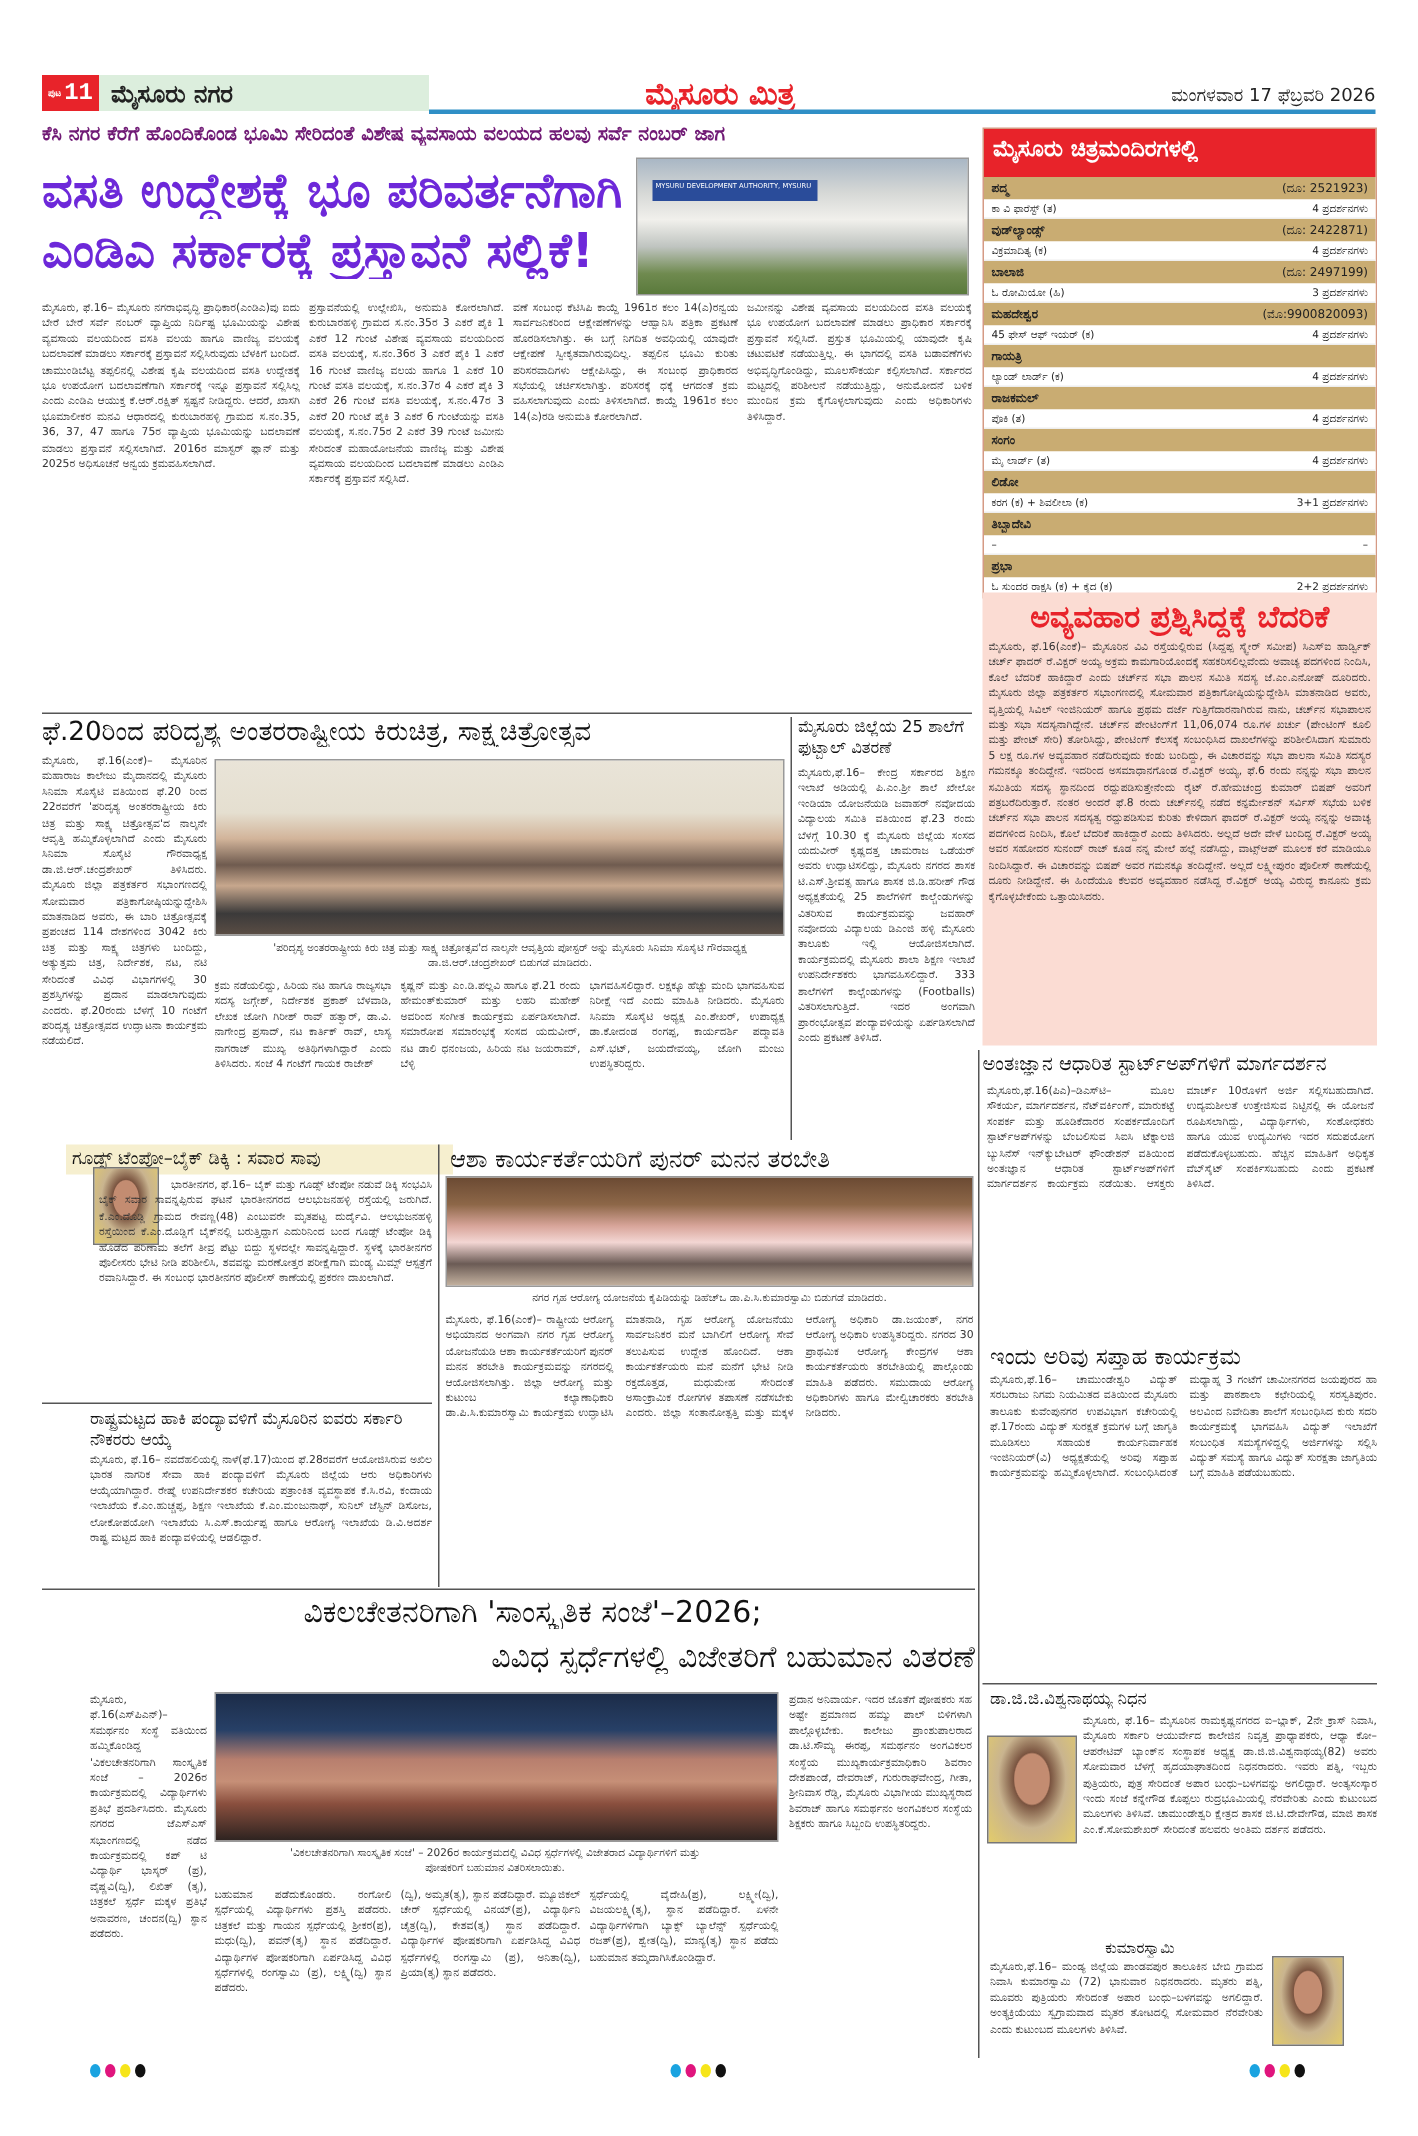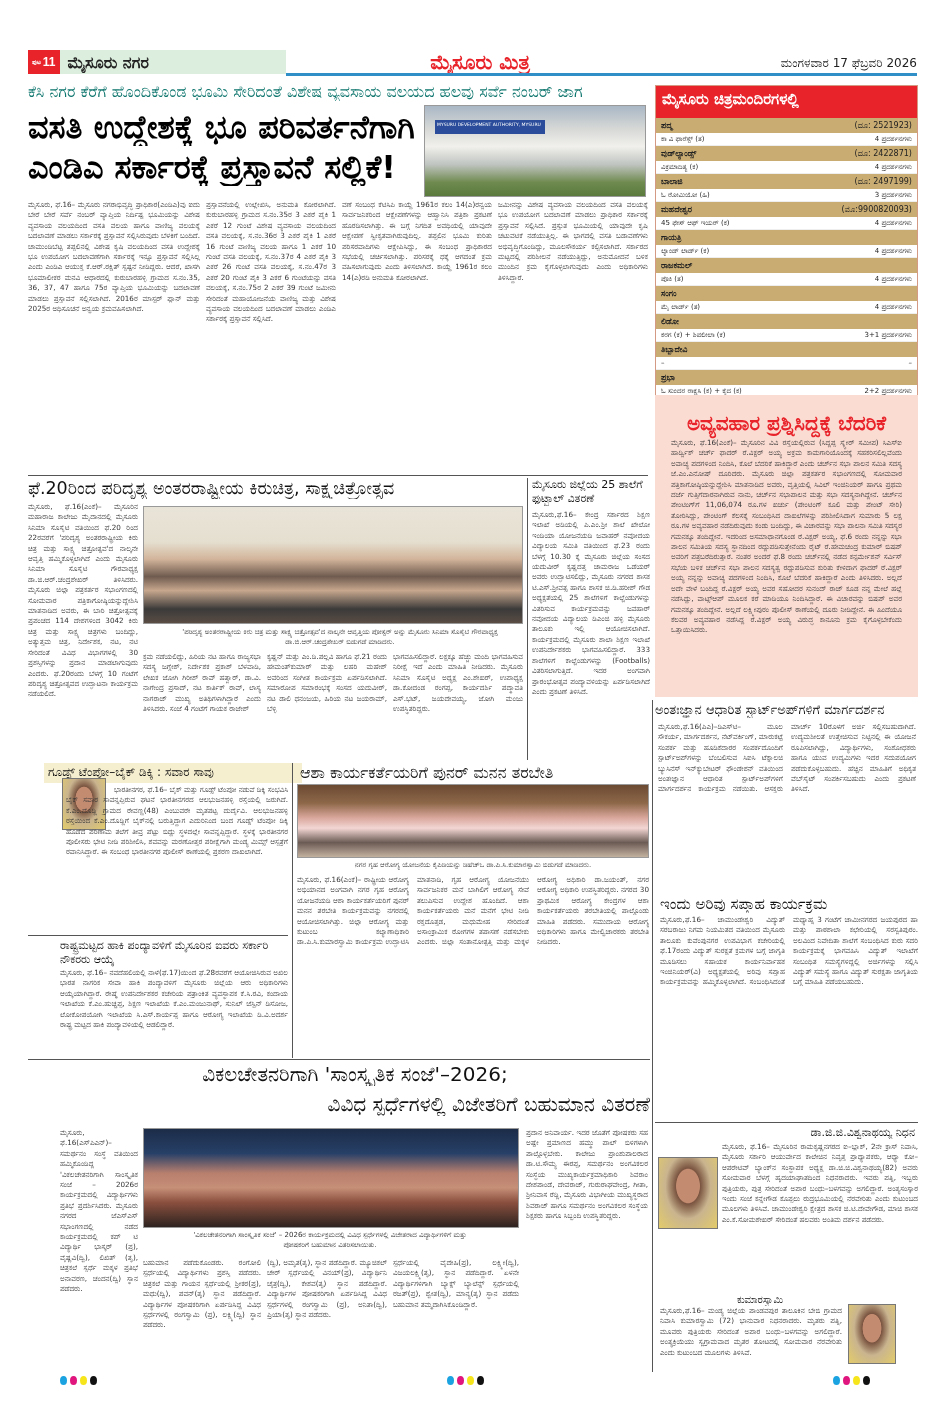--- a/index.html
+++ b/index.html
@@ -2,40 +2,40 @@
 <html><head>
 <meta charset="utf-8">
 <style>
 *{box-sizing:border-box;margin:0;padding:0}
 body{width:945px;height:1424px;background:#fff;font-family:"DejaVu Sans",sans-serif;color:#222;position:relative;overflow:hidden}
 .abs{position:absolute}
 .txt{font-size:7.2px;line-height:10.4px;color:#333;text-align:justify;overflow:hidden}
 .hdr-page{left:28px;top:50px;width:258px;height:24px;background:#dceedd;display:flex;align-items:center}
 .hdr-pg-box{background:#e8232a;color:#fff;height:24px;display:flex;align-items:center;padding:0 4px;font-weight:bold}
 .hdr-pg-box .lbl{font-size:6px;margin-right:2px}
-.hdr-pg-box .num{font-size:12px;font-family:Liberation Sans, sans-serif}
+.hdr-pg-box .num{font-size:16px;font-family:Liberation Mono, monospace}
 .hdr-section{font-size:16px;font-weight:bold;color:#222;margin-left:8px}
 .masthead{left:380px;top:50px;width:200px;text-align:center;font-size:20px;font-weight:bold;color:#e8232a}
 .hdr-date{right:28px;top:56px;font-size:12px;color:#222}
 .hdr-rule{left:286px;top:73px;width:631px;height:3px;background:#2f8fc6}
-.kicker{left:28px;top:82px;width:620px;font-size:16px;font-weight:normal;color:#0f766e;white-space:nowrap;overflow:hidden}
-.headline-red{font-weight:bold;color:#000000;white-space:nowrap;overflow:hidden}
+.kicker{left:28px;top:82px;width:620px;font-size:13px;font-weight:bold;color:#701a75;white-space:nowrap;overflow:hidden}
+.headline-red{font-weight:bold;color:#6d28d9;white-space:nowrap;overflow:hidden}
 .h1a{left:28px;top:108px;width:400px;font-size:32px}
 .h1b{left:28px;top:148px;width:400px;font-size:32px}
 .photo{background:linear-gradient(135deg,#8b8b7a,#cfc9b8 40%,#9a8b76 70%,#6b6454);border:1px solid #999}
 .photo-crowd{background:linear-gradient(180deg,#e9e4d8 0%,#e5dfd0 30%,#d2b49a 45%,#6f5b4f 60%,#c7a78d 72%,#3b3a3a 88%,#5a4d44 100%)}
 .photo-stage{background:linear-gradient(180deg,#1c2c48 0%,#274067 25%,#b87f6e 45%,#c68f77 60%,#8a4f3e 75%,#2d2320 100%)}
 .photo-hall{background:linear-gradient(180deg,#6b4a33 0%,#8d6748 25%,#d8a59a 45%,#f3d6d3 60%,#6b5b55 80%,#c3b19f 100%)}
 .portrait{background:radial-gradient(ellipse at 50% 40%,#c38c71 0 28%,#7a5440 30%,#c9b48f 55%,#e3cc6a 100%);border:1px solid #777}
 .caption{font-size:7px;line-height:10px;text-align:center;color:#333}
 .cinema{left:655px;top:85px;width:263px;border:1px solid #d59a84}
 .cinema-title{background:#e8232a;color:#fff;font-size:15px;font-weight:bold;padding:4px 6px;height:32px}
 .cin-name{background:#c9ac72;font-size:8px;font-weight:bold;padding:2px 5px;height:15px;display:flex;justify-content:space-between;align-items:center}
 .cin-film{background:#fff;font-size:7px;padding:1px 5px;height:13px;display:flex;justify-content:space-between;align-items:center;border-bottom:1px solid #eee}
-.pink-box{left:655px;top:395px;width:263px;height:302px;background:#fbdcd3;padding:16px}
+.pink-box{left:655px;top:395px;width:263px;height:302px;background:#fbdcd3;padding:4px}
 .pink-title{font-size:20px;font-weight:bold;color:#e8232a;text-align:center;margin-bottom:3px;white-space:nowrap}
 .sec-head{font-weight:normal;color:#111;white-space:nowrap;overflow:hidden}
 .vrule{background:#555;width:1px}
 .hrule{background:#555;height:1px}
 .accident-box{background:#f6efcf}
 .reg-dots{display:flex;gap:3px}
 .reg-dots span{width:7px;height:9px;border-radius:50%}
 </style>
 </head>
 <body>
@@ -153,21 +153,21 @@
   <div class="txt" style="height:262px">ಮೈಸೂರು, ಫೆ.16(ಎಂಕೆ)– ಮೈಸೂರಿನ ವಿವಿ ರಸ್ತೆಯಲ್ಲಿರುವ (ಸಿದ್ದಪ್ಪ ಸ್ಕ್ವೇರ್ ಸಮೀಪ) ಸಿಎಸ್ಐ ಹಾರ್ಡ್ವಿಕ್ ಚರ್ಚ್ ಫಾದರ್ ರೆ.ವಿಕ್ಟರ್ ಅಯ್ಯ ಅಕ್ರಮ ಕಾಮಗಾರಿಯೊಂದಕ್ಕೆ ಸಹಕರಿಸಲಿಲ್ಲವೆಂದು ಅವಾಚ್ಯ ಪದಗಳಿಂದ ನಿಂದಿಸಿ, ಕೊಲೆ ಬೆದರಿಕೆ ಹಾಕಿದ್ದಾರೆ ಎಂದು ಚರ್ಚ್‌ನ ಸಭಾ ಪಾಲನ ಸಮಿತಿ ಸದಸ್ಯ ಜೆ.ಎಂ.ಎನೋಷ್ ದೂರಿದರು. ಮೈಸೂರು ಜಿಲ್ಲಾ ಪತ್ರಕರ್ತರ ಸಭಾಂಗಣದಲ್ಲಿ ಸೋಮವಾರ ಪತ್ರಿಕಾಗೋಷ್ಠಿಯನ್ನುದ್ದೇಶಿಸಿ ಮಾತನಾಡಿದ ಅವರು, ವೃತ್ತಿಯಲ್ಲಿ ಸಿವಿಲ್ ಇಂಜಿನಿಯರ್ ಹಾಗೂ ಪ್ರಥಮ ದರ್ಜೆ ಗುತ್ತಿಗೆದಾರನಾಗಿರುವ ನಾನು, ಚರ್ಚ್‌ನ ಸಭಾಪಾಲನ ಮತ್ತು ಸಭಾ ಸದಸ್ಯನಾಗಿದ್ದೇನೆ. ಚರ್ಚ್‌ನ ಪೇಂಟಿಂಗ್‌ಗೆ 11,06,074 ರೂ.ಗಳ ಖರ್ಚು (ಪೇಂಟಿಂಗ್ ಕೂಲಿ ಮತ್ತು ಪೇಂಟ್ ಸೇರಿ) ತೋರಿಸಿದ್ದು, ಪೇಂಟಿಂಗ್ ಕೆಲಸಕ್ಕೆ ಸಂಬಂಧಿಸಿದ ದಾಖಲೆಗಳನ್ನು ಪರಿಶೀಲಿಸಿದಾಗ ಸುಮಾರು 5 ಲಕ್ಷ ರೂ.ಗಳ ಅವ್ಯವಹಾರ ನಡೆದಿರುವುದು ಕಂಡು ಬಂದಿದ್ದು, ಈ ವಿಚಾರವನ್ನು ಸಭಾ ಪಾಲನಾ ಸಮಿತಿ ಸದಸ್ಯರ ಗಮನಕ್ಕೂ ತಂದಿದ್ದೇನೆ. ಇದರಿಂದ ಅಸಮಾಧಾನಗೊಂಡ ರೆ.ವಿಕ್ಟರ್ ಅಯ್ಯ, ಫೆ.6 ರಂದು ನನ್ನನ್ನು ಸಭಾ ಪಾಲನ ಸಮಿತಿಯ ಸದಸ್ಯ ಸ್ಥಾನದಿಂದ ರದ್ದುಪಡಿಸುತ್ತೇನೆಂದು ರೈಟ್ ರೆ.ಹೇಮಚಂದ್ರ ಕುಮಾರ್ ಬಿಷಪ್ ಅವರಿಗೆ ಪತ್ರಬರೆದಿರುತ್ತಾರೆ. ನಂತರ ಅಂದರೆ ಫೆ.8 ರಂದು ಚರ್ಚ್‌ನಲ್ಲಿ ನಡೆದ ಕನ್ಫರ್ಮೇಶನ್ ಸರ್ವಿಸ್ ಸಭೆಯ ಬಳಿಕ ಚರ್ಚ್‌ನ ಸಭಾ ಪಾಲನ ಸದಸ್ಯತ್ವ ರದ್ದುಪಡಿಸುವ ಕುರಿತು ಕೇಳಿದಾಗ ಫಾದರ್ ರೆ.ವಿಕ್ಟರ್ ಅಯ್ಯ ನನ್ನನ್ನು ಅವಾಚ್ಯ ಪದಗಳಿಂದ ನಿಂದಿಸಿ, ಕೊಲೆ ಬೆದರಿಕೆ ಹಾಕಿದ್ದಾರೆ ಎಂದು ತಿಳಿಸಿದರು. ಅಲ್ಲದೆ ಅದೇ ವೇಳೆ ಬಂದಿದ್ದ ರೆ.ವಿಕ್ಟರ್ ಅಯ್ಯ ಅವರ ಸಹೋದರ ಸುನಂದ್ ರಾಜ್ ಕೂಡ ನನ್ನ ಮೇಲೆ ಹಲ್ಲೆ ನಡೆಸಿದ್ದು, ವಾಟ್ಸ್‌ಆಪ್ ಮೂಲಕ ಕರೆ ಮಾಡಿಯೂ ನಿಂದಿಸಿದ್ದಾರೆ. ಈ ವಿಚಾರವನ್ನು ಬಿಷಪ್ ಅವರ ಗಮನಕ್ಕೂ ತಂದಿದ್ದೇನೆ. ಅಲ್ಲದೆ ಲಕ್ಷ್ಮೀಪುರಂ ಪೊಲೀಸ್ ಠಾಣೆಯಲ್ಲಿ ದೂರು ನೀಡಿದ್ದೇನೆ. ಈ ಹಿಂದೆಯೂ ಕೆಲವರ ಅವ್ಯವಹಾರ ನಡೆಸಿದ್ದ ರೆ.ವಿಕ್ಟರ್ ಅಯ್ಯ ವಿರುದ್ಧ ಕಾನೂನು ಕ್ರಮ ಕೈಗೊಳ್ಳಬೇಕೆಂದು ಒತ್ತಾಯಿಸಿದರು.</div>
 </div>
 
 <div class="abs sec-head" style="left:655px;top:702px;width:263px;font-size:13px">ಅಂತಃಜ್ಞಾನ ಆಧಾರಿತ ಸ್ಟಾರ್ಟ್‌ಅಪ್‌ಗಳಿಗೆ ಮಾರ್ಗದರ್ಶನ</div>
 <div class="abs txt" style="left:658px;top:722px;width:258px;height:170px;column-count:2;column-gap:8px">ಮೈಸೂರು,ಫೆ.16(ಪಿಎ)–ಡಿಎಸ್‌ಟಿ– ಮೂಲ ಸೌಕರ್ಯ, ಮಾರ್ಗದರ್ಶನ, ನೆಟ್‌ವರ್ಕಿಂಗ್, ಮಾರುಕಟ್ಟೆ ಸಂಪರ್ಕ ಮತ್ತು ಹೂಡಿಕೆದಾರರ ಸಂಪರ್ಕದೊಂದಿಗೆ ಸ್ಟಾರ್ಟ್‌ಅಪ್‌ಗಳನ್ನು ಬೆಂಬಲಿಸುವ ಸಿಐಸಿ ಟೆಕ್ನಾಲಜಿ ಬ್ಯುಸಿನೆಸ್ ಇನ್‌ಕ್ಯುಬೇಟರ್ ಫೌಂಡೇಶನ್ ವತಿಯಿಂದ ಅಂತಃಜ್ಞಾನ ಆಧಾರಿತ ಸ್ಟಾರ್ಟ್‌ಅಪ್‌ಗಳಿಗೆ ಮಾರ್ಗದರ್ಶನ ಕಾರ್ಯಕ್ರಮ ನಡೆಯಿತು. ಆಸಕ್ತರು ಮಾರ್ಚ್ 10ರೊಳಗೆ ಅರ್ಜಿ ಸಲ್ಲಿಸಬಹುದಾಗಿದೆ. ಉದ್ಯಮಶೀಲತೆ ಉತ್ತೇಜಿಸುವ ನಿಟ್ಟಿನಲ್ಲಿ ಈ ಯೋಜನೆ ರೂಪಿಸಲಾಗಿದ್ದು, ವಿದ್ಯಾರ್ಥಿಗಳು, ಸಂಶೋಧಕರು ಹಾಗೂ ಯುವ ಉದ್ಯಮಿಗಳು ಇದರ ಸದುಪಯೋಗ ಪಡೆದುಕೊಳ್ಳಬಹುದು. ಹೆಚ್ಚಿನ ಮಾಹಿತಿಗೆ ಅಧಿಕೃತ ವೆಬ್‌ಸೈಟ್ ಸಂಪರ್ಕಿಸಬಹುದು ಎಂದು ಪ್ರಕಟಣೆ ತಿಳಿಸಿದೆ.</div>
 
 <div class="abs sec-head" style="left:660px;top:895px;width:255px;font-size:15px">ಇಂದು ಅರಿವು ಸಪ್ತಾಹ ಕಾರ್ಯಕ್ರಮ</div>
 <div class="abs txt" style="left:660px;top:915px;width:258px;height:205px;column-count:2;column-gap:8px">ಮೈಸೂರು,ಫೆ.16– ಚಾಮುಂಡೇಶ್ವರಿ ವಿದ್ಯುತ್ ಸರಬರಾಜು ನಿಗಮ ನಿಯಮಿತದ ವತಿಯಿಂದ ಮೈಸೂರು ತಾಲೂಕು ಕುವೆಂಪುನಗರ ಉಪವಿಭಾಗ ಕಚೇರಿಯಲ್ಲಿ ಫೆ.17ರಂದು ವಿದ್ಯುತ್ ಸುರಕ್ಷತೆ ಕ್ರಮಗಳ ಬಗ್ಗೆ ಜಾಗೃತಿ ಮೂಡಿಸಲು ಸಹಾಯಕ ಕಾರ್ಯನಿರ್ವಾಹಕ ಇಂಜಿನಿಯರ್(ವಿ) ಅಧ್ಯಕ್ಷತೆಯಲ್ಲಿ ಅರಿವು ಸಪ್ತಾಹ ಕಾರ್ಯಕ್ರಮವನ್ನು ಹಮ್ಮಿಕೊಳ್ಳಲಾಗಿದೆ. ಸಂಬಂಧಿಸಿದಂತೆ ಮಧ್ಯಾಹ್ನ 3 ಗಂಟೆಗೆ ಚಾಮೀನಗರದ ಜಯಪುರದ ಹಾ ಮತ್ತು ಪಾಠಶಾಲಾ ಕಛೇರಿಯಲ್ಲಿ ಸರಸ್ವತಿಪುರಂ. ಅಲವಿಂದ ನಿವೇದಿತಾ ಶಾಲೆಗೆ ಸಂಬಂಧಿಸಿದ ಕುರು ಸದರಿ ಕಾರ್ಯಕ್ರಮಕ್ಕೆ ಭಾಗವಹಿಸಿ ವಿದ್ಯುತ್ ಇಲಾಖೆಗೆ ಸಂಬಂಧಿತ ಸಮಸ್ಯೆಗಳಿದ್ದಲ್ಲಿ ಅರ್ಜಿಗಳನ್ನು ಸಲ್ಲಿಸಿ ವಿದ್ಯುತ್ ಸಮಸ್ಯೆ ಹಾಗೂ ವಿದ್ಯುತ್ ಸುರಕ್ಷತಾ ಜಾಗೃತಿಯ ಬಗ್ಗೆ ಮಾಹಿತಿ ಪಡೆಯಬಹುದು.</div>
 
 <div class="abs hrule" style="left:655px;top:1122px;width:263px"></div>
-<div class="abs sec-head" style="left:660px;top:1126px;width:255px;font-size:11px;text-align:right">ಡಾ.ಜಿ.ಜಿ.ವಿಶ್ವನಾಥಯ್ಯ ನಿಧನ</div>
+<div class="abs sec-head" style="left:660px;top:1126px;width:255px;font-size:11px;text-align:left">ಡಾ.ಜಿ.ಜಿ.ವಿಶ್ವನಾಥಯ್ಯ ನಿಧನ</div>
 <div class="abs portrait" style="left:658px;top:1157px;width:60px;height:72px"></div>
 <div class="abs txt" style="left:722px;top:1142px;width:196px;height:150px">ಮೈಸೂರು, ಫೆ.16– ಮೈಸೂರಿನ ರಾಮಕೃಷ್ಣನಗರದ ಐ–ಬ್ಲಾಕ್, 2ನೇ ಕ್ರಾಸ್ ನಿವಾಸಿ, ಮೈಸೂರು ಸರ್ಕಾರಿ ಆಯುರ್ವೇದ ಕಾಲೇಜಿನ ನಿವೃತ್ತ ಪ್ರಾಧ್ಯಾಪಕರು, ಆಧ್ಯಾ ಕೋ–ಆಪರೇಟಿವ್ ಬ್ಯಾಂಕ್‌ನ ಸಂಸ್ಥಾಪಕ ಅಧ್ಯಕ್ಷ ಡಾ.ಜಿ.ಜಿ.ವಿಶ್ವನಾಥಯ್ಯ(82) ಅವರು ಸೋಮವಾರ ಬೆಳಗ್ಗೆ ಹೃದಯಾಘಾತದಿಂದ ನಿಧನರಾದರು. ಇವರು ಪತ್ನಿ, ಇಬ್ಬರು ಪುತ್ರಿಯರು, ಪುತ್ರ ಸೇರಿದಂತೆ ಅಪಾರ ಬಂಧು–ಬಳಗವನ್ನು ಅಗಲಿದ್ದಾರೆ. ಅಂತ್ಯಸಂಸ್ಕಾರ ಇಂದು ಸಂಜೆ ಕನ್ನೇಗೌಡ ಕೊಪ್ಪಲು ರುದ್ರಭೂಮಿಯಲ್ಲಿ ನೆರವೇರಿತು ಎಂದು ಕುಟುಂಬದ ಮೂಲಗಳು ತಿಳಿಸಿವೆ. ಚಾಮುಂಡೇಶ್ವರಿ ಕ್ಷೇತ್ರದ ಶಾಸಕ ಜಿ.ಟಿ.ದೇವೇಗೌಡ, ಮಾಜಿ ಶಾಸಕ ಎಂ.ಕೆ.ಸೋಮಶೇಖರ್ ಸೇರಿದಂತೆ ಹಲವರು ಅಂತಿಮ ದರ್ಶನ ಪಡೆದರು.</div>
 
 <div class="abs sec-head" style="left:660px;top:1294px;width:200px;font-size:10px;text-align:center">ಕುಮಾರಸ್ವಾಮಿ</div>
 <div class="abs txt" style="left:660px;top:1306px;width:182px;height:66px">ಮೈಸೂರು,ಫೆ.16– ಮಂಡ್ಯ ಜಿಲ್ಲೆಯ ಪಾಂಡವಪುರ ತಾಲೂಕಿನ ಬೇಬಿ ಗ್ರಾಮದ ನಿವಾಸಿ ಕುಮಾರಸ್ವಾಮಿ (72) ಭಾನುವಾರ ನಿಧನರಾದರು. ಮೃತರು ಪತ್ನಿ, ಮೂವರು ಪುತ್ರಿಯರು ಸೇರಿದಂತೆ ಅಪಾರ ಬಂಧು–ಬಳಗವನ್ನು ಅಗಲಿದ್ದಾರೆ. ಅಂತ್ಯಕ್ರಿಯೆಯು ಸ್ವಗ್ರಾಮವಾದ ಮೃತರ ತೋಟದಲ್ಲಿ ಸೋಮವಾರ ನೆರವೇರಿತು ಎಂದು ಕುಟುಂಬದ ಮೂಲಗಳು ತಿಳಿಸಿವೆ.</div>
 <div class="abs portrait" style="left:848px;top:1304px;width:48px;height:60px"></div>
 
 <div class="abs vrule" style="left:652px;top:700px;height:672px"></div>
 
 <div class="abs hrule" style="left:28px;top:475px;width:620px"></div>

